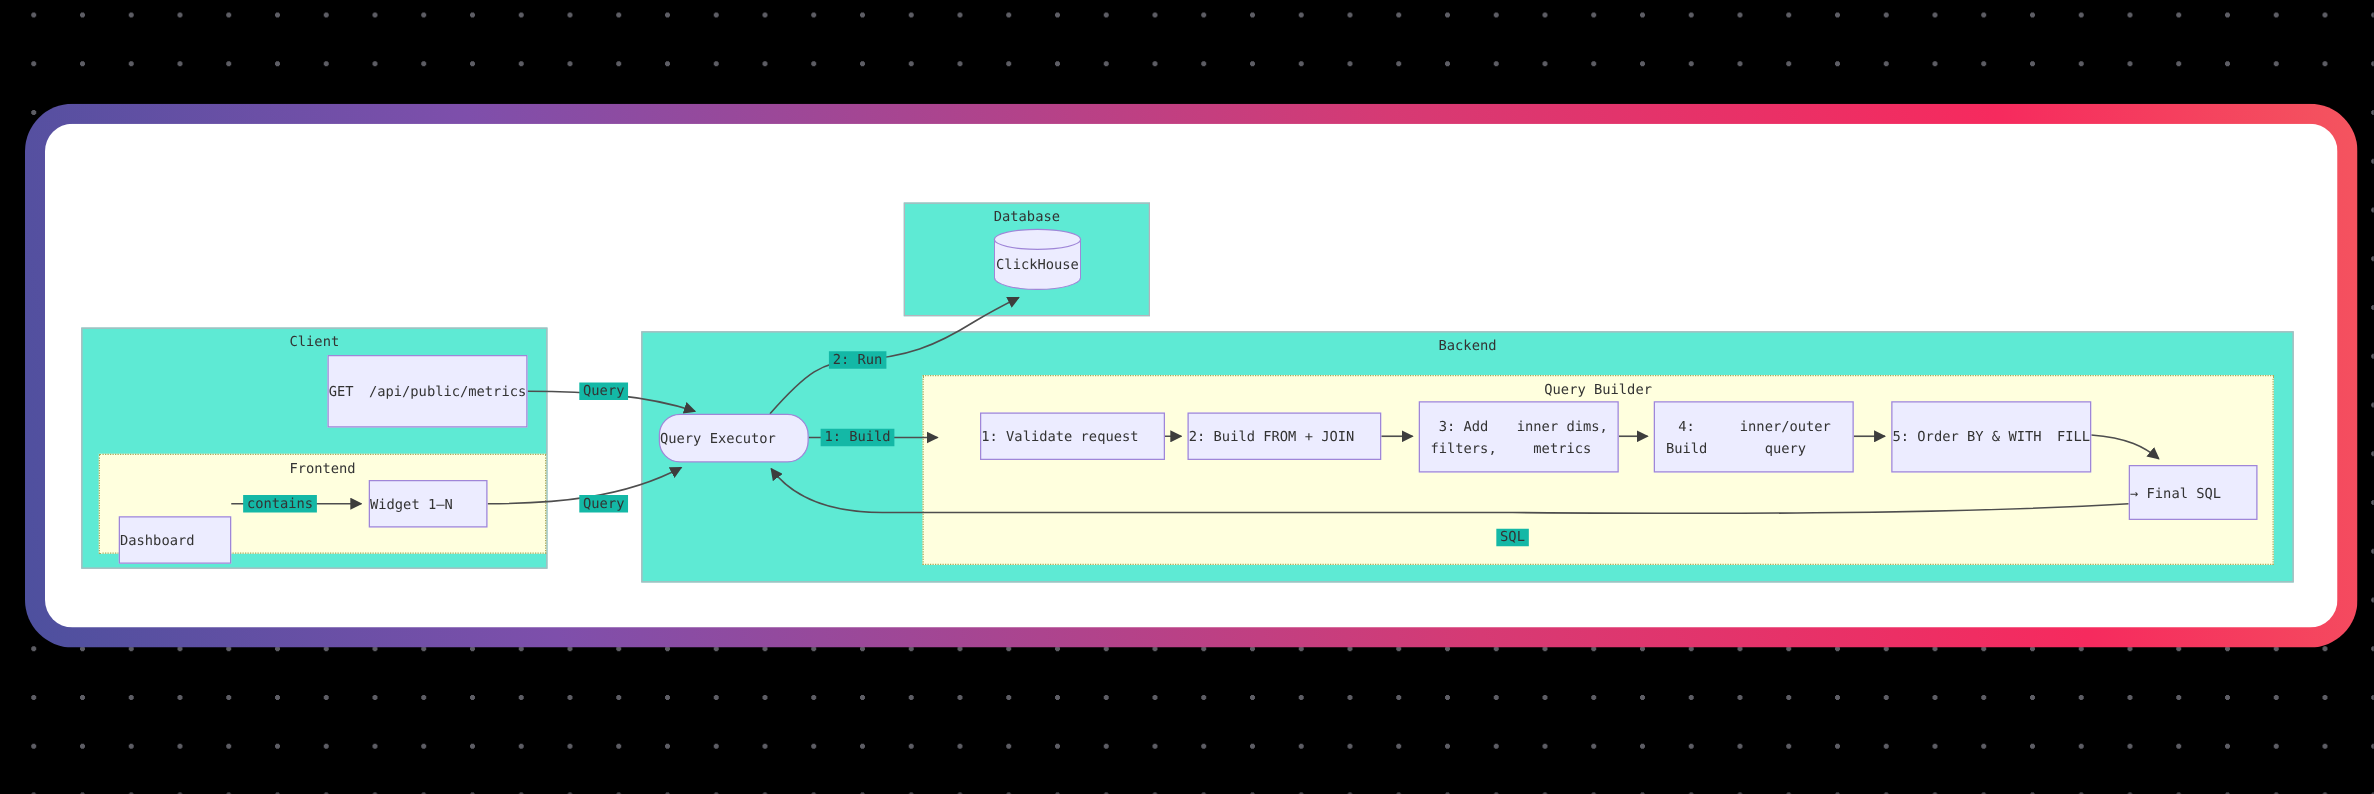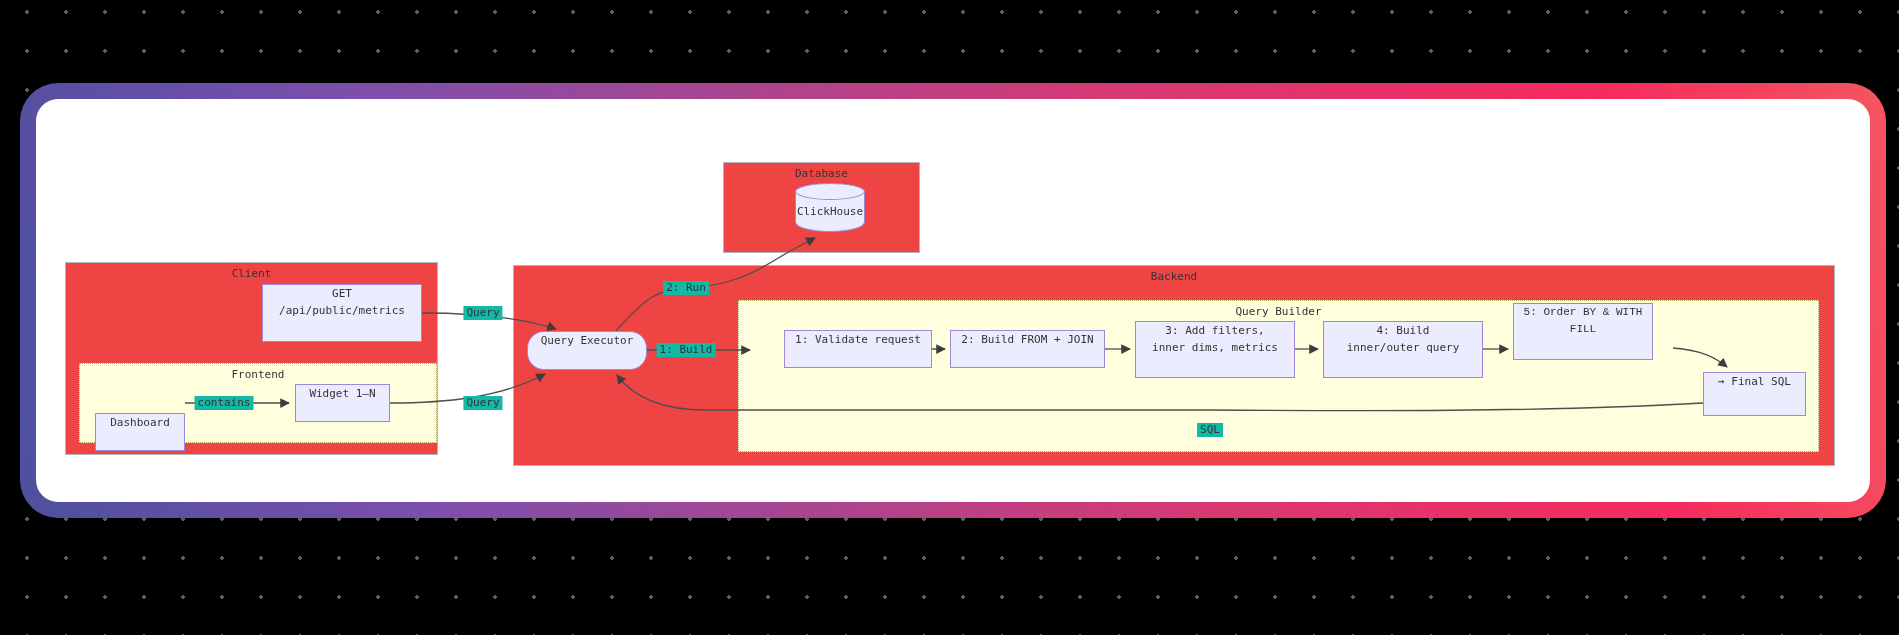--- a/index.html
+++ b/index.html
@@ -10,27 +10,27 @@
     background-size:39px 39px;background-position:25px 10px;
     font-family:"DejaVu Sans Mono","Liberation Mono",monospace;
   }
   .card{
     position:absolute;left:20px;top:83px;width:1866px;height:435px;box-sizing:border-box;
     border:16px solid transparent;border-radius:38px;
     background:linear-gradient(#fff,#fff) padding-box,
                linear-gradient(80deg,#4d509e 0%,#7e4fab 22%,#d63a74 60%,#f62a5e 85%,#f4555f 100%) border-box;
   }
   .cluster{position:absolute;box-sizing:border-box;font-size:11px;color:#333;}
-  .cluster.gray{background:#ef4444;border:1px solid #b4b4bc;z-index:1;}
+  .cluster.gray{background:#5eead4;border:1px solid #b4b4bc;z-index:1;}
   .cluster.yellow{background:#ffffde;border:1px dotted #a9a95c;z-index:2;}
   .cluster-label{position:absolute;top:4px;left:0;width:100%;text-align:center;letter-spacing:0;}
   .node{
     position:absolute;box-sizing:border-box;background:#ECECFF;border:1px solid #9f86d8;
     color:#333;font-size:11px;line-height:17px;text-align:center;
-    display:flex;flex-direction:column;align-items:center;justify-content:flex-start;z-index:4;
+    display:flex;flex-direction:row;align-items:center;justify-content:space-between;z-index:4;
   }
   .cyl{position:absolute;left:795px;top:183px;width:70px;height:50px;z-index:4;}
   .cyl-body{position:absolute;top:8px;left:0;width:68px;height:40px;background:#ECECFF;
     border:1px solid #9f86d8;border-top:none;border-radius:0 0 34px 34px/0 0 10px 10px;}
   .cyl-top{position:absolute;top:0;left:0;width:68px;height:15px;background:#ECECFF;
     border:1px solid #9f86d8;border-radius:50%;}
   .cyl-label{position:absolute;left:0;top:22px;width:100%;text-align:center;font-size:11px;color:#333;}
   svg.edges{position:absolute;left:0;top:0;z-index:3;}
   path.edge{fill:none;stroke:#4e4e4e;stroke-width:1.3px;}
   .edge-label{
@@ -116,21 +116,21 @@
 <div class="node" style="left:1135px;top:321px;width:160px;height:57px;">
   <span>3: Add filters,</span>
   <span>inner dims, metrics</span>
 </div>
 
 <div class="node" style="left:1323px;top:321px;width:160px;height:57px;">
   <span>4: Build</span>
   <span>inner/outer query</span>
 </div>
 
-<div class="node" style="left:1513px;top:303px;width:140px;height:57px;font-family:Liberation Mono, monospace;">
+<div class="node" style="left:1513px;top:321px;width:160px;height:57px;">
   <span>5: Order BY &amp; WITH</span>
   <span>FILL</span>
 </div>
 
 <div class="node" style="left:1703px;top:372px;width:103px;height:44px;">
   <span>→ Final SQL</span>
 </div>
 
 <div class="edge-label" style="left:224px;top:403px;">contains</div>
 <div class="edge-label" style="left:483px;top:313px;">Query</div>

